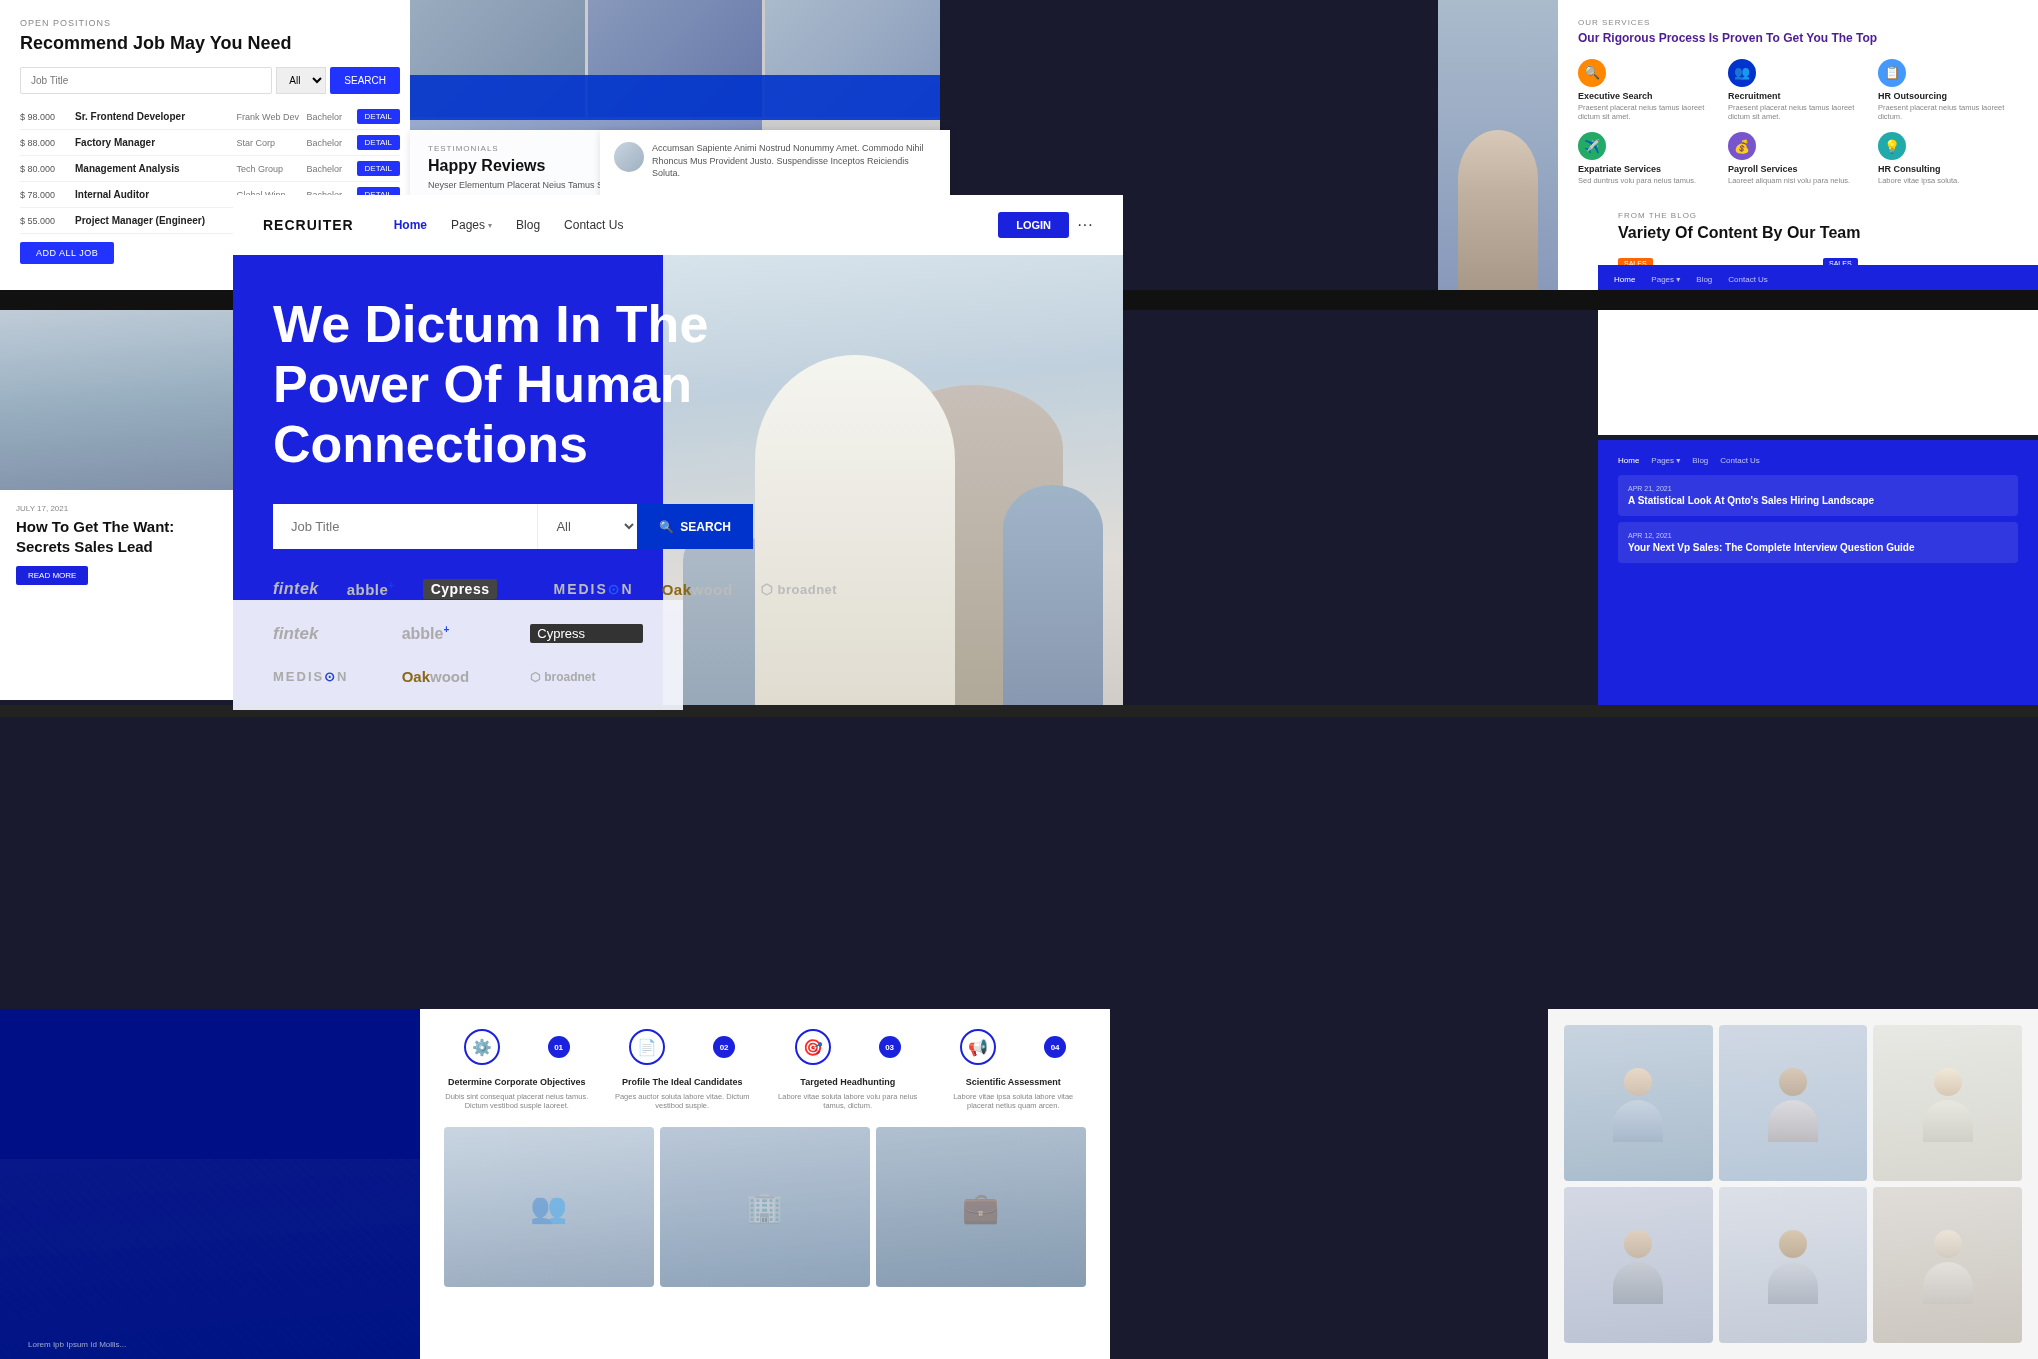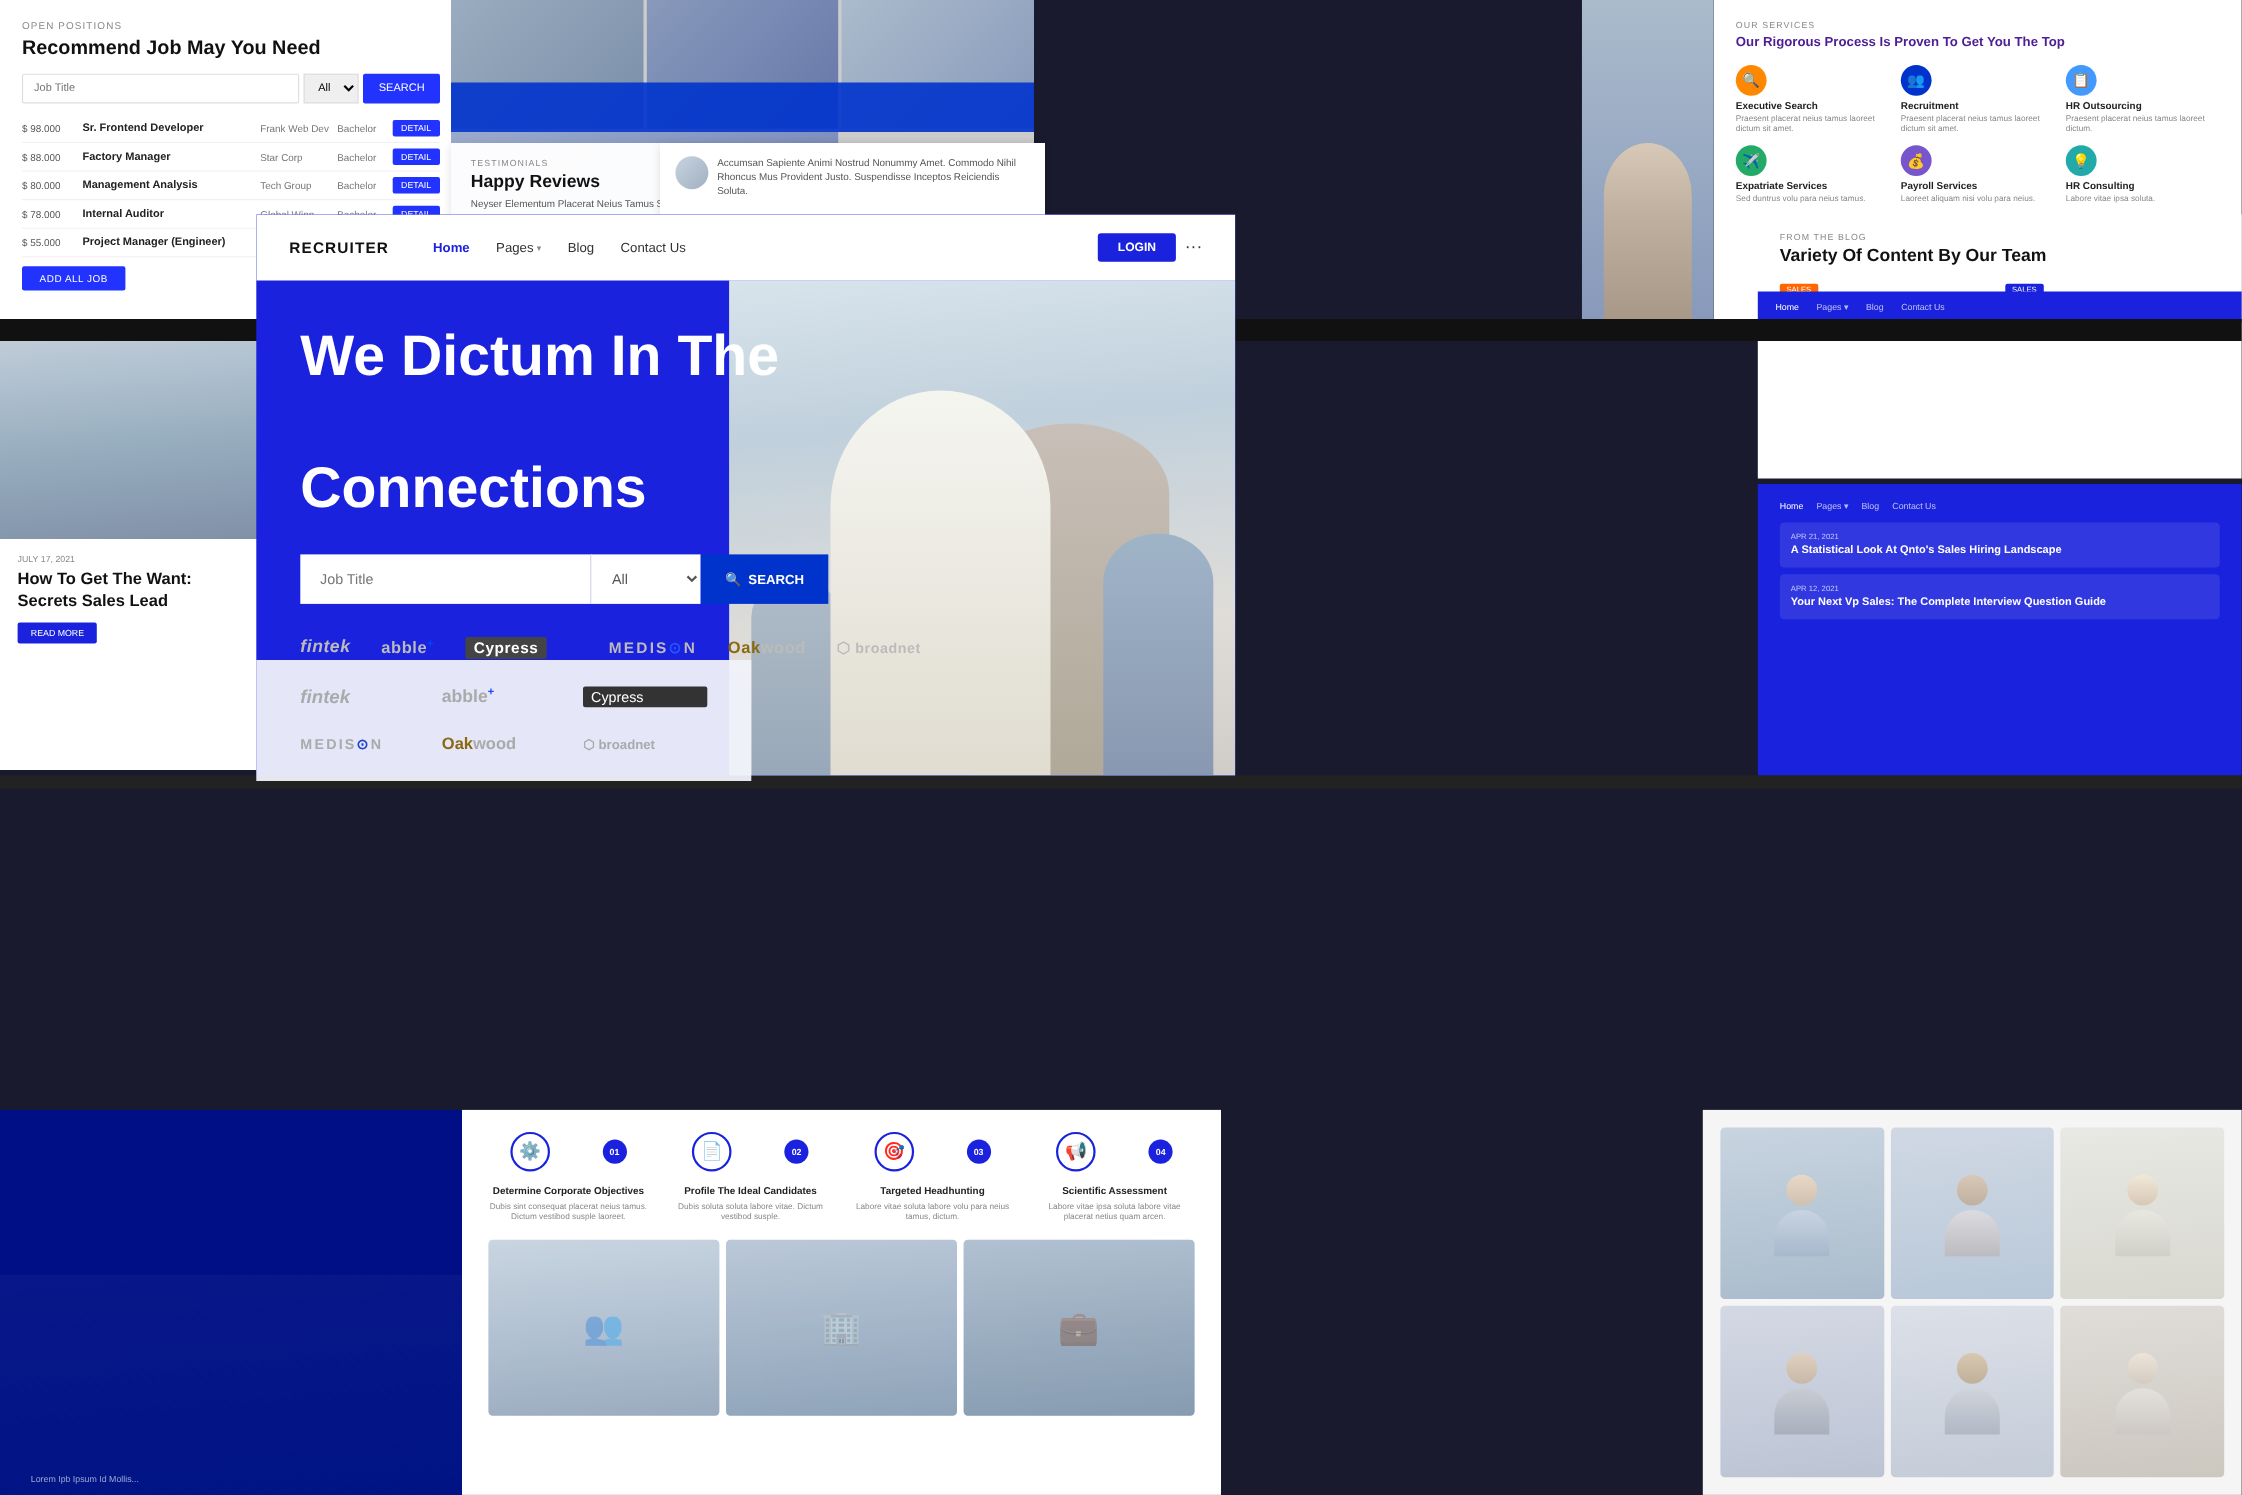--- a/index.html
+++ b/index.html
@@ -969,21 +969,21 @@
 
       <div style="position:absolute;bottom:0;right:60px;width:180px;height:320px;background:linear-gradient(180deg,#c8c0b8 0%,#b0a898 100%);border-radius:50% 50% 0 0/20% 20% 0 0;"></div>
       <div style="position:absolute;bottom:0;right:20px;width:100px;height:220px;background:linear-gradient(180deg,#a0b4c8 0%,#8898b0 100%);border-radius:50% 50% 0 0/20% 20% 0 0;"></div>
       <div style="position:absolute;bottom:0;left:20px;width:80px;height:180px;background:linear-gradient(180deg,#b0bcc8 0%,#98a8b8 100%);border-radius:50% 50% 0 0/20% 20% 0 0;"></div>
     </div>
   </div>
 
   <div class="hero-content">
     <h1>
       <span>We Dictum In The</span><br>
-      <br>
+      <span>Power Of Human</span><br>
       <span>Connections</span>
     </h1>
     <div class="hero-search">
       <input type="text" style="font-size: 13px; color: rgb(85, 85, 85); padding: 14px 18px; border: none; outline: none; flex: 1 1 0%;" placeholder="Job Title">
       <select style="padding:14px 14px;border:none;border-left:1px solid #eee;font-size:13px;color:#555;background:#fff;outline:none;width:100px;">
         <option>All</option>
         <option>Full-time</option>
         <option>Part-time</option>
         <option>Contract</option>
       </select>
@@ -1070,21 +1070,21 @@
       </div>
       <div class="feature-title">Determine Corporate Objectives</div>
       <div class="feature-desc">Dubis sint consequat placerat neius tamus. Dictum vestibod susple laoreet.</div>
     </div>
     <div class="feature-item">
       <div style="display:flex;align-items:center;justify-content:center;gap:8px;margin-bottom:6px;">
         <div class="feature-icon-circle">📄</div>
         <div class="feature-num" style="width:22px;height:22px;font-size:8px;">02</div>
       </div>
       <div class="feature-title">Profile The Ideal Candidates</div>
-      <div class="feature-desc">Dubis soluta soluta labore vitae. Dictum vestibod susple.</div>
+      <div class="feature-desc">Pages auctor soluta labore vitae. Dictum vestibod susple.</div>
     </div>
     <div class="feature-item">
       <div style="display:flex;align-items:center;justify-content:center;gap:8px;margin-bottom:6px;">
         <div class="feature-icon-circle">🎯</div>
         <div class="feature-num" style="width:22px;height:22px;font-size:8px;">03</div>
       </div>
       <div class="feature-title">Targeted Headhunting</div>
       <div class="feature-desc">Labore vitae soluta labore volu para neius tamus, dictum.</div>
     </div>
     <div class="feature-item">

